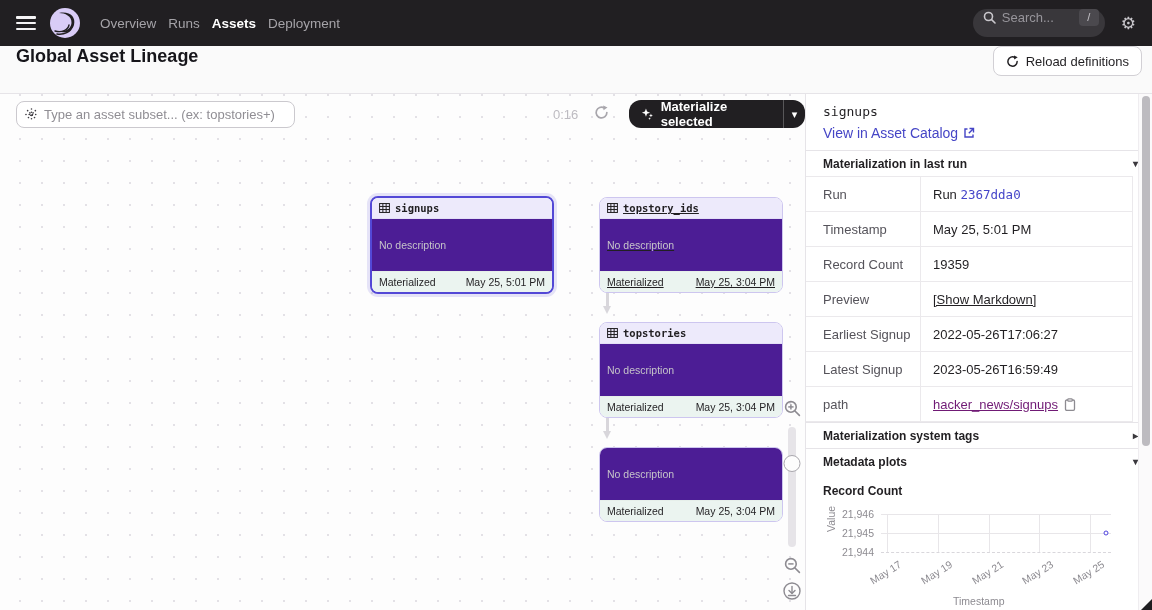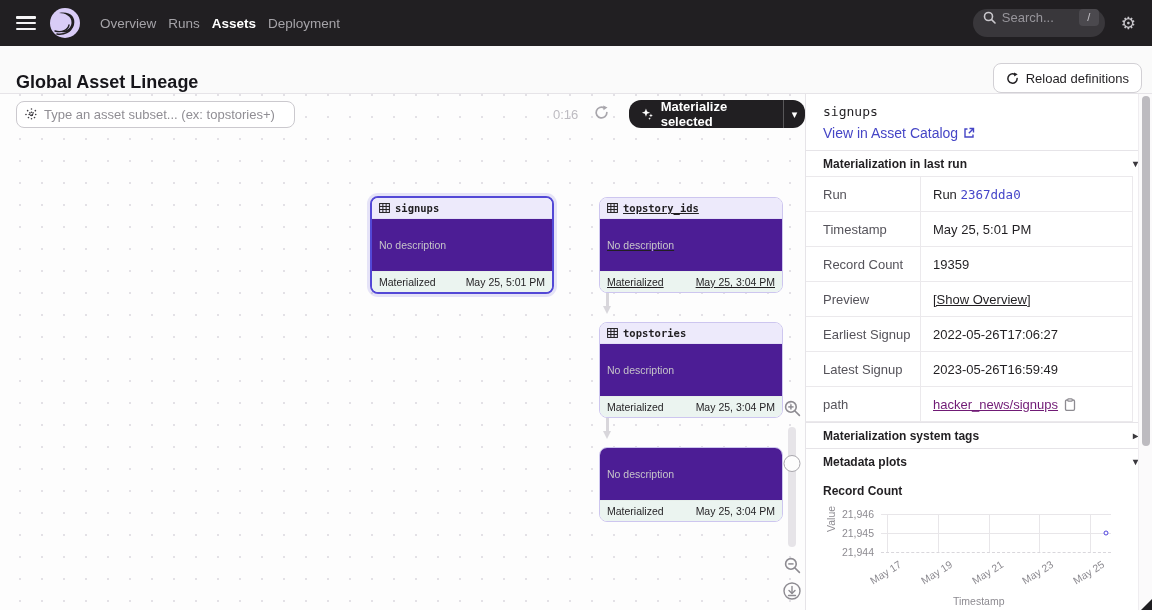--- a/index.html
+++ b/index.html
@@ -14,21 +14,21 @@
   .nav-links { display:flex; gap:12px; font-size:13.5px; }
   .nav-link { color:#A5A3A8; text-decoration:none; cursor:pointer; }
   .nav-link.active { color:#FFFFFF; font-weight:700; }
   .nav-spacer { flex:1; }
   .searchbox { width:132px; height:28px; background:#39373B; border-radius:14px; display:flex; align-items:center; padding:0 6px 12px 10px; gap:6px; cursor:text; }
   .searchbox .ph { color:#97959B; font-size:13px; flex:1; }
   .slash-badge { min-width:20px; height:17px; background:#4B494E; border-radius:4px; color:#C6C4C9; font-size:11px; display:flex; align-items:center; justify-content:center; padding:0 6px; }
   .gear { margin-left:16px; color:#C9C7CC; font-size:17px; cursor:pointer; line-height:1; }
 
   
-  .page-header { height:48px; background:#FAFAFA; border-bottom:1px solid #E6E4E8; display:flex; align-items:flex-end; padding:0 10px 0 16px; }
+  .page-header { height:48px; background:#FAFAFA; border-bottom:1px solid #E6E4E8; display:flex; align-items:flex-start; padding:0 10px 0 16px; }
   .page-title { font-size:18px; font-weight:700; color:#16151A; }
   .header-spacer { flex:1; }
   .reload-btn { height:30px; background:#fff; border:1px solid #D2D0D5; border-radius:8px; display:flex; align-items:center; gap:7px; padding:0 12px; font-size:13px; color:#211F22; cursor:pointer; }
 
   
   .main { display:flex; height:516px; }
   .graph { position:relative; width:806px; border-right:1px solid #E6E4E8;
     background:#FDFDFD;
     background-image:radial-gradient(#E3E1E6 1.2px, transparent 1.2px);
     background-size:22px 22px; background-position:9px 12px; }
@@ -305,21 +305,21 @@
         <div class="detail-label">Timestamp</div>
         <div class="detail-value">May 25, 5:01 PM</div>
       </div>
       <div class="detail-row">
         <div class="detail-label">Record Count</div>
         <div class="detail-value">19359</div>
       </div>
       <div class="detail-row">
         <div class="detail-label">Preview</div>
         <div class="detail-value">
-            <span class="md-link">[Show Overview]</span>
+            <span class="md-link">[Show Markdown]</span>
           </div>
       </div>
       <div class="detail-row">
         <div class="detail-label">Earliest Signup</div>
         <div class="detail-value">2022-05-26T17:06:27</div>
       </div>
       <div class="detail-row">
         <div class="detail-label">Latest Signup</div>
         <div class="detail-value">2023-05-26T16:59:49</div>
       </div>

